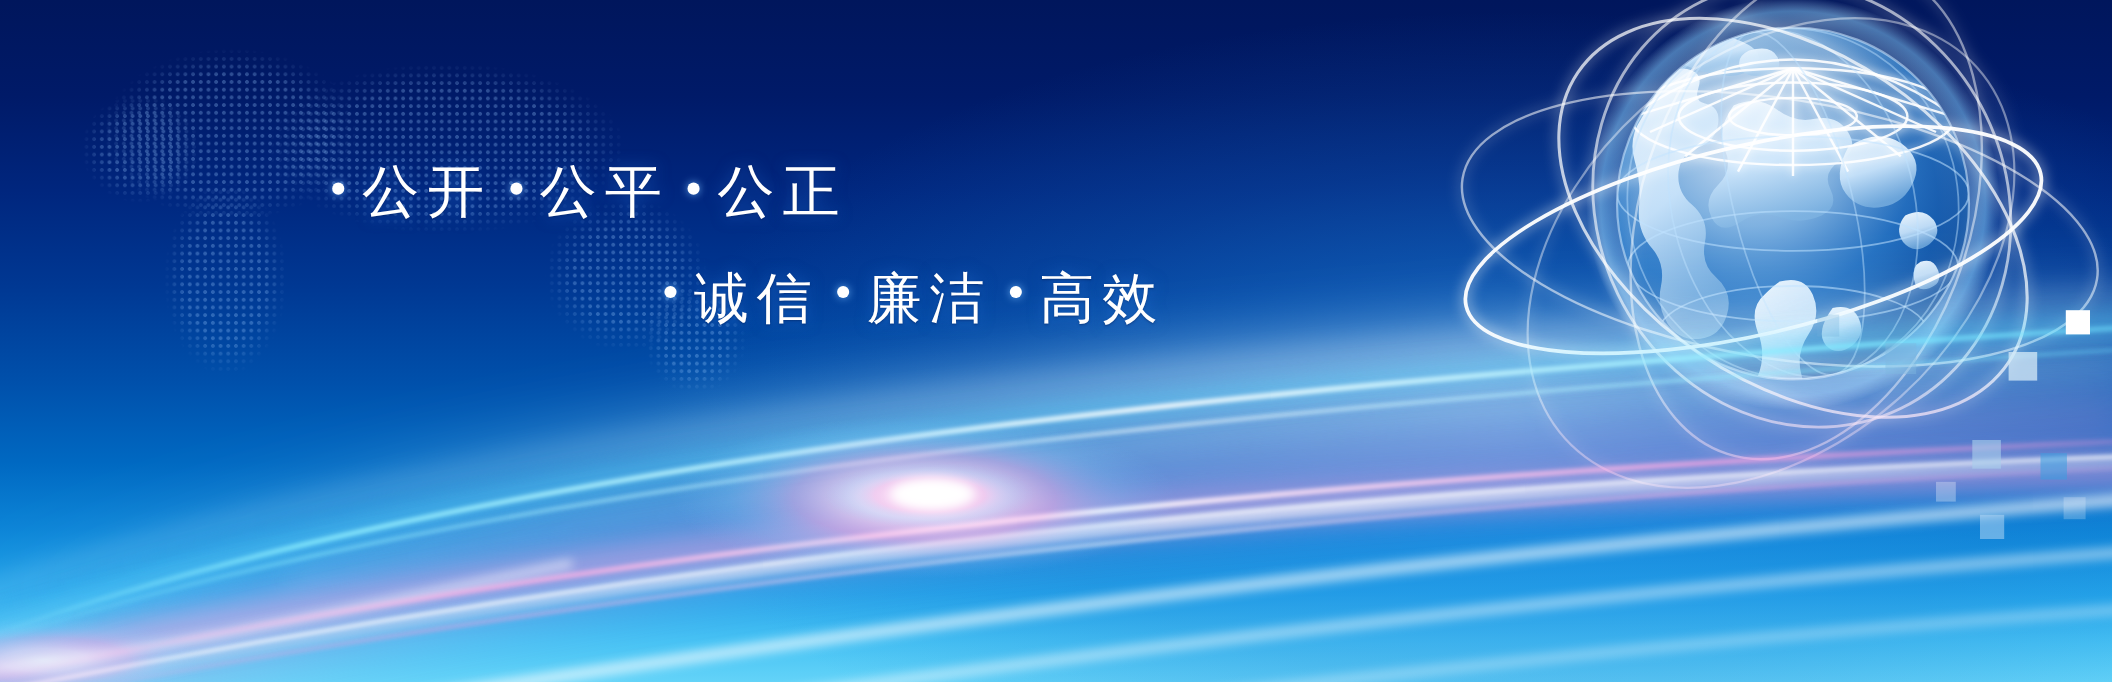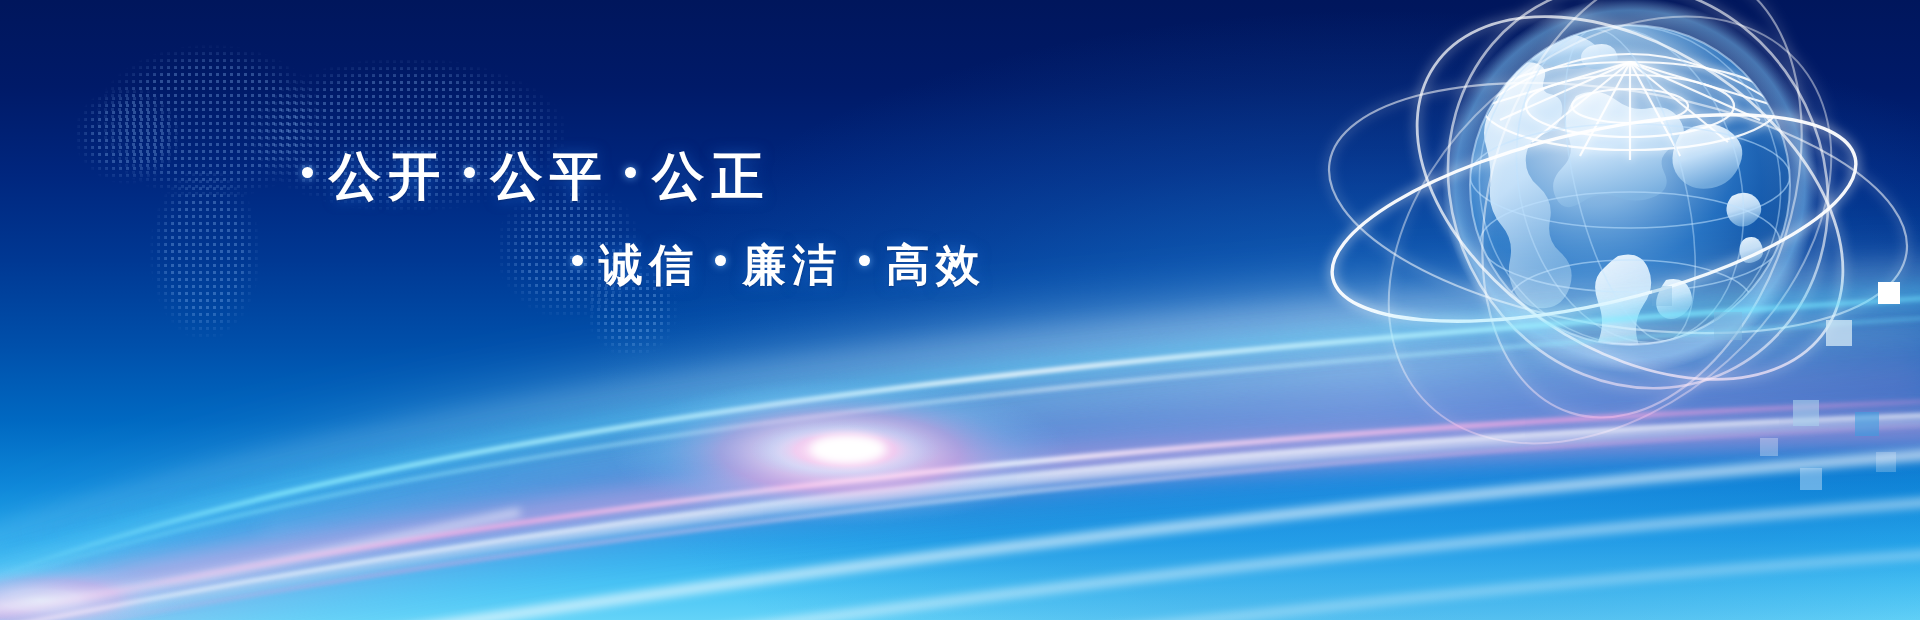--- a/index.html
+++ b/index.html
@@ -71,35 +71,35 @@
 
   
   #slogan{
     position:absolute;
     left:0; top:0;
     width:1160px;
     pointer-events:none;
   }
   .line{
     color:#ffffff;
-    font-weight:700;
+    font-weight:400;
     white-space:nowrap;
     letter-spacing:0.14em;
     text-shadow:0 0 14px rgba(40,120,220,0.55), 0 1px 2px rgba(0,20,70,0.5);
   }
   #line1{
     position:absolute;
     left:286px; top:146px;
     font-size:52px;
     line-height:1;
   }
   #line2{
     position:absolute;
-    left:556px; top:240px;
-    font-size:44px;
+    left:588px; top:240px;
+    font-size:50px;
     line-height:1;
   }
   .sep{
     display:inline-block;
     vertical-align:middle;
     width:11px;height:11px;
     border-radius:50%;
     background:#ffffff;
     margin:0 16px 10px 16px;
     box-shadow:0 0 8px rgba(120,190,255,0.8);

